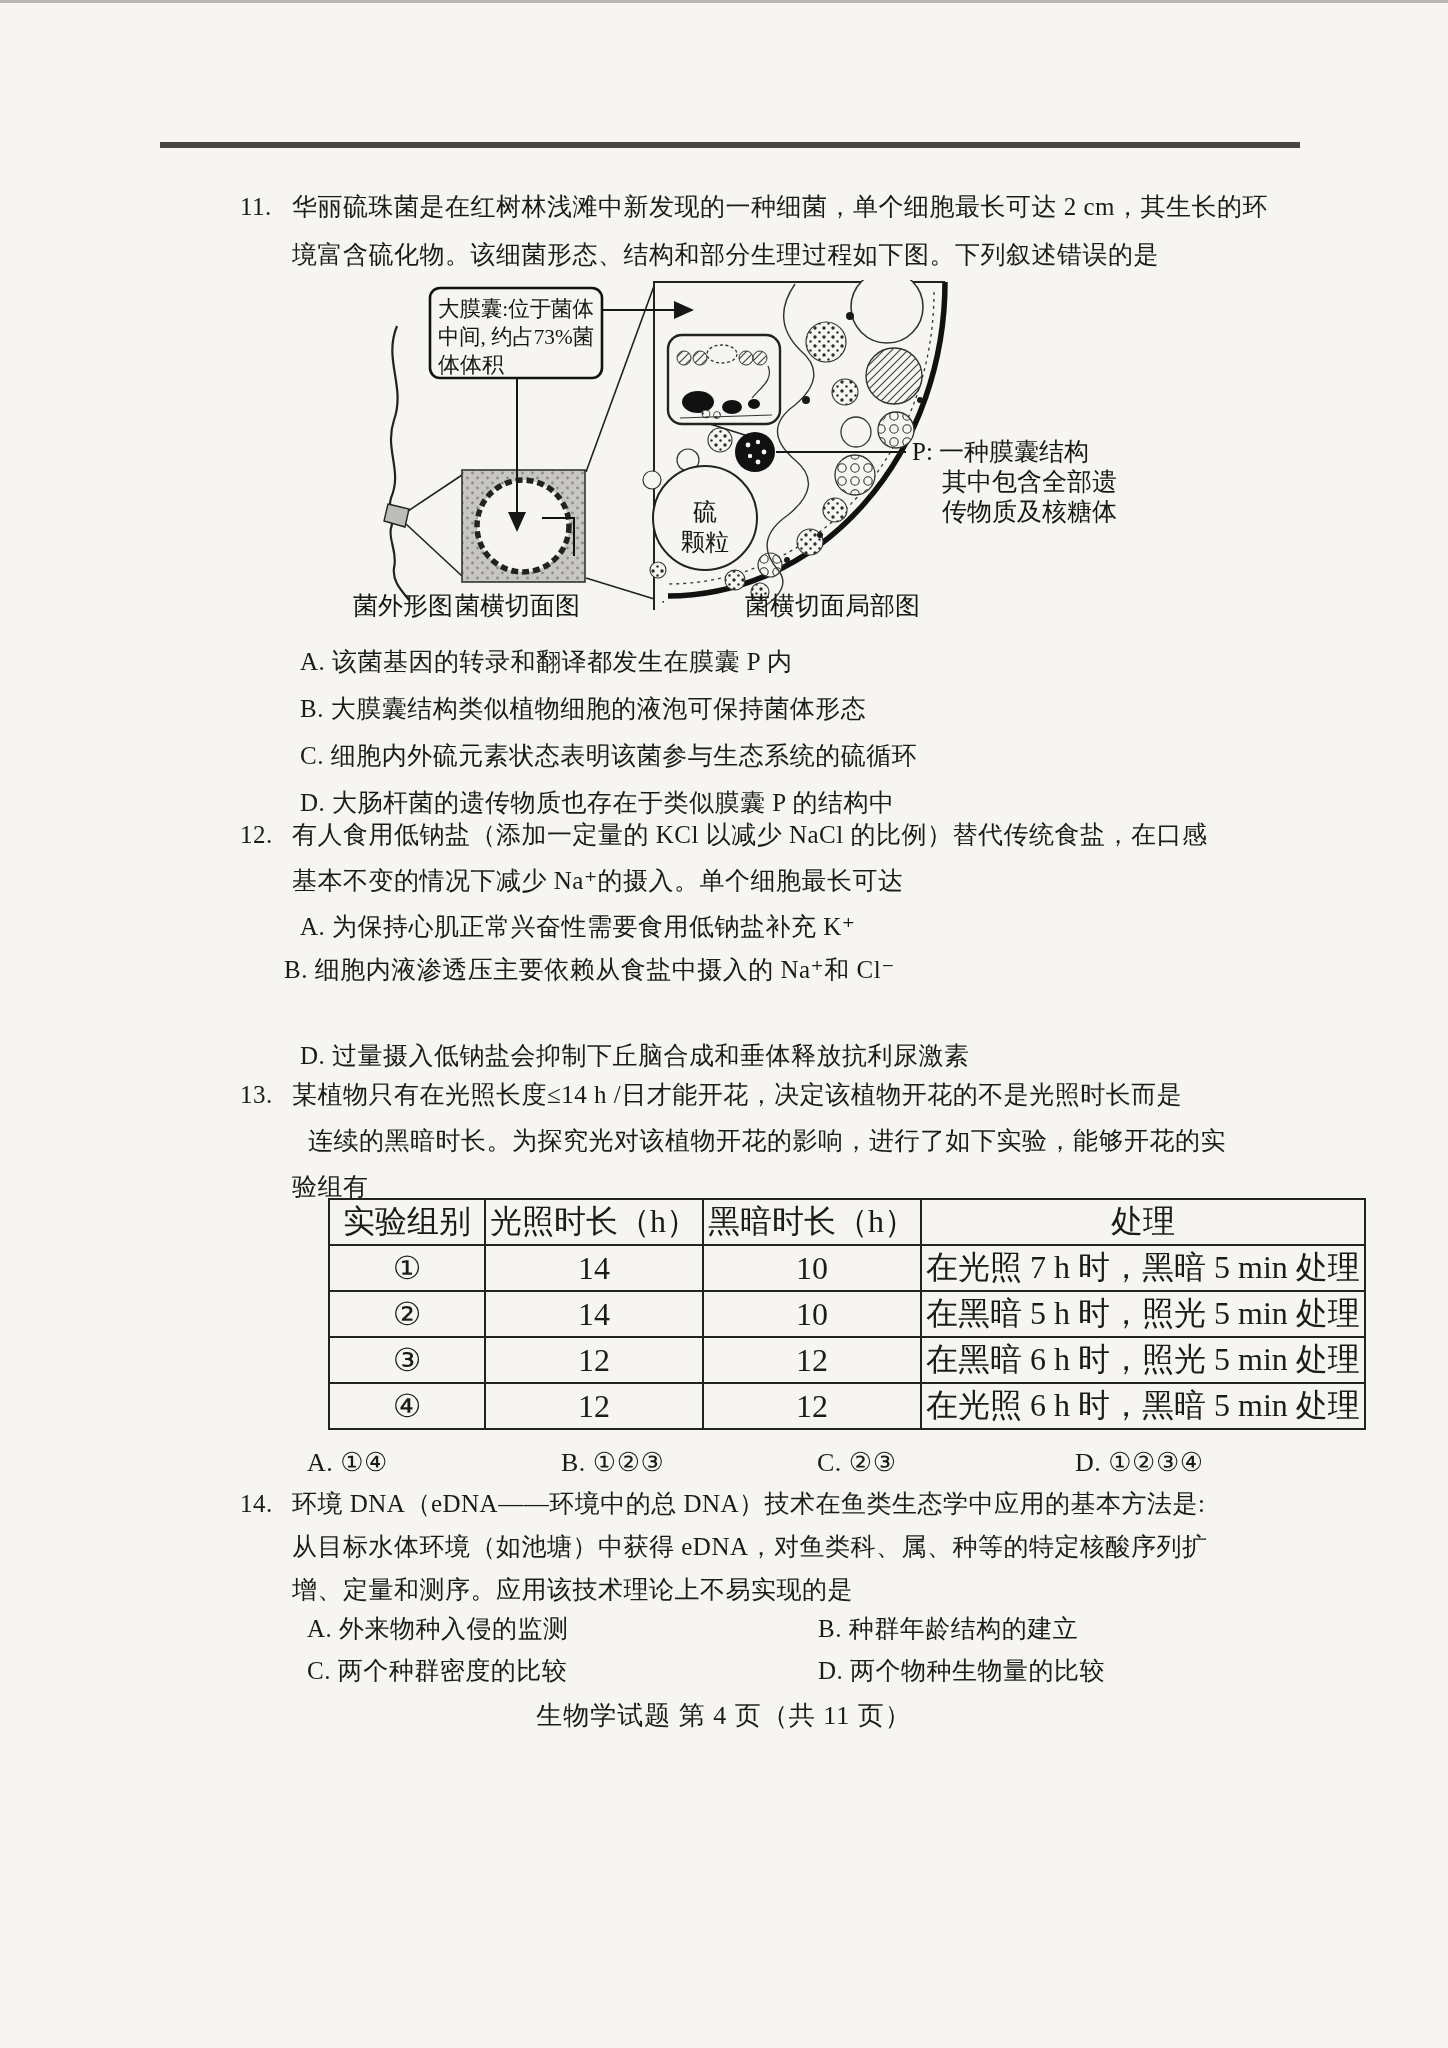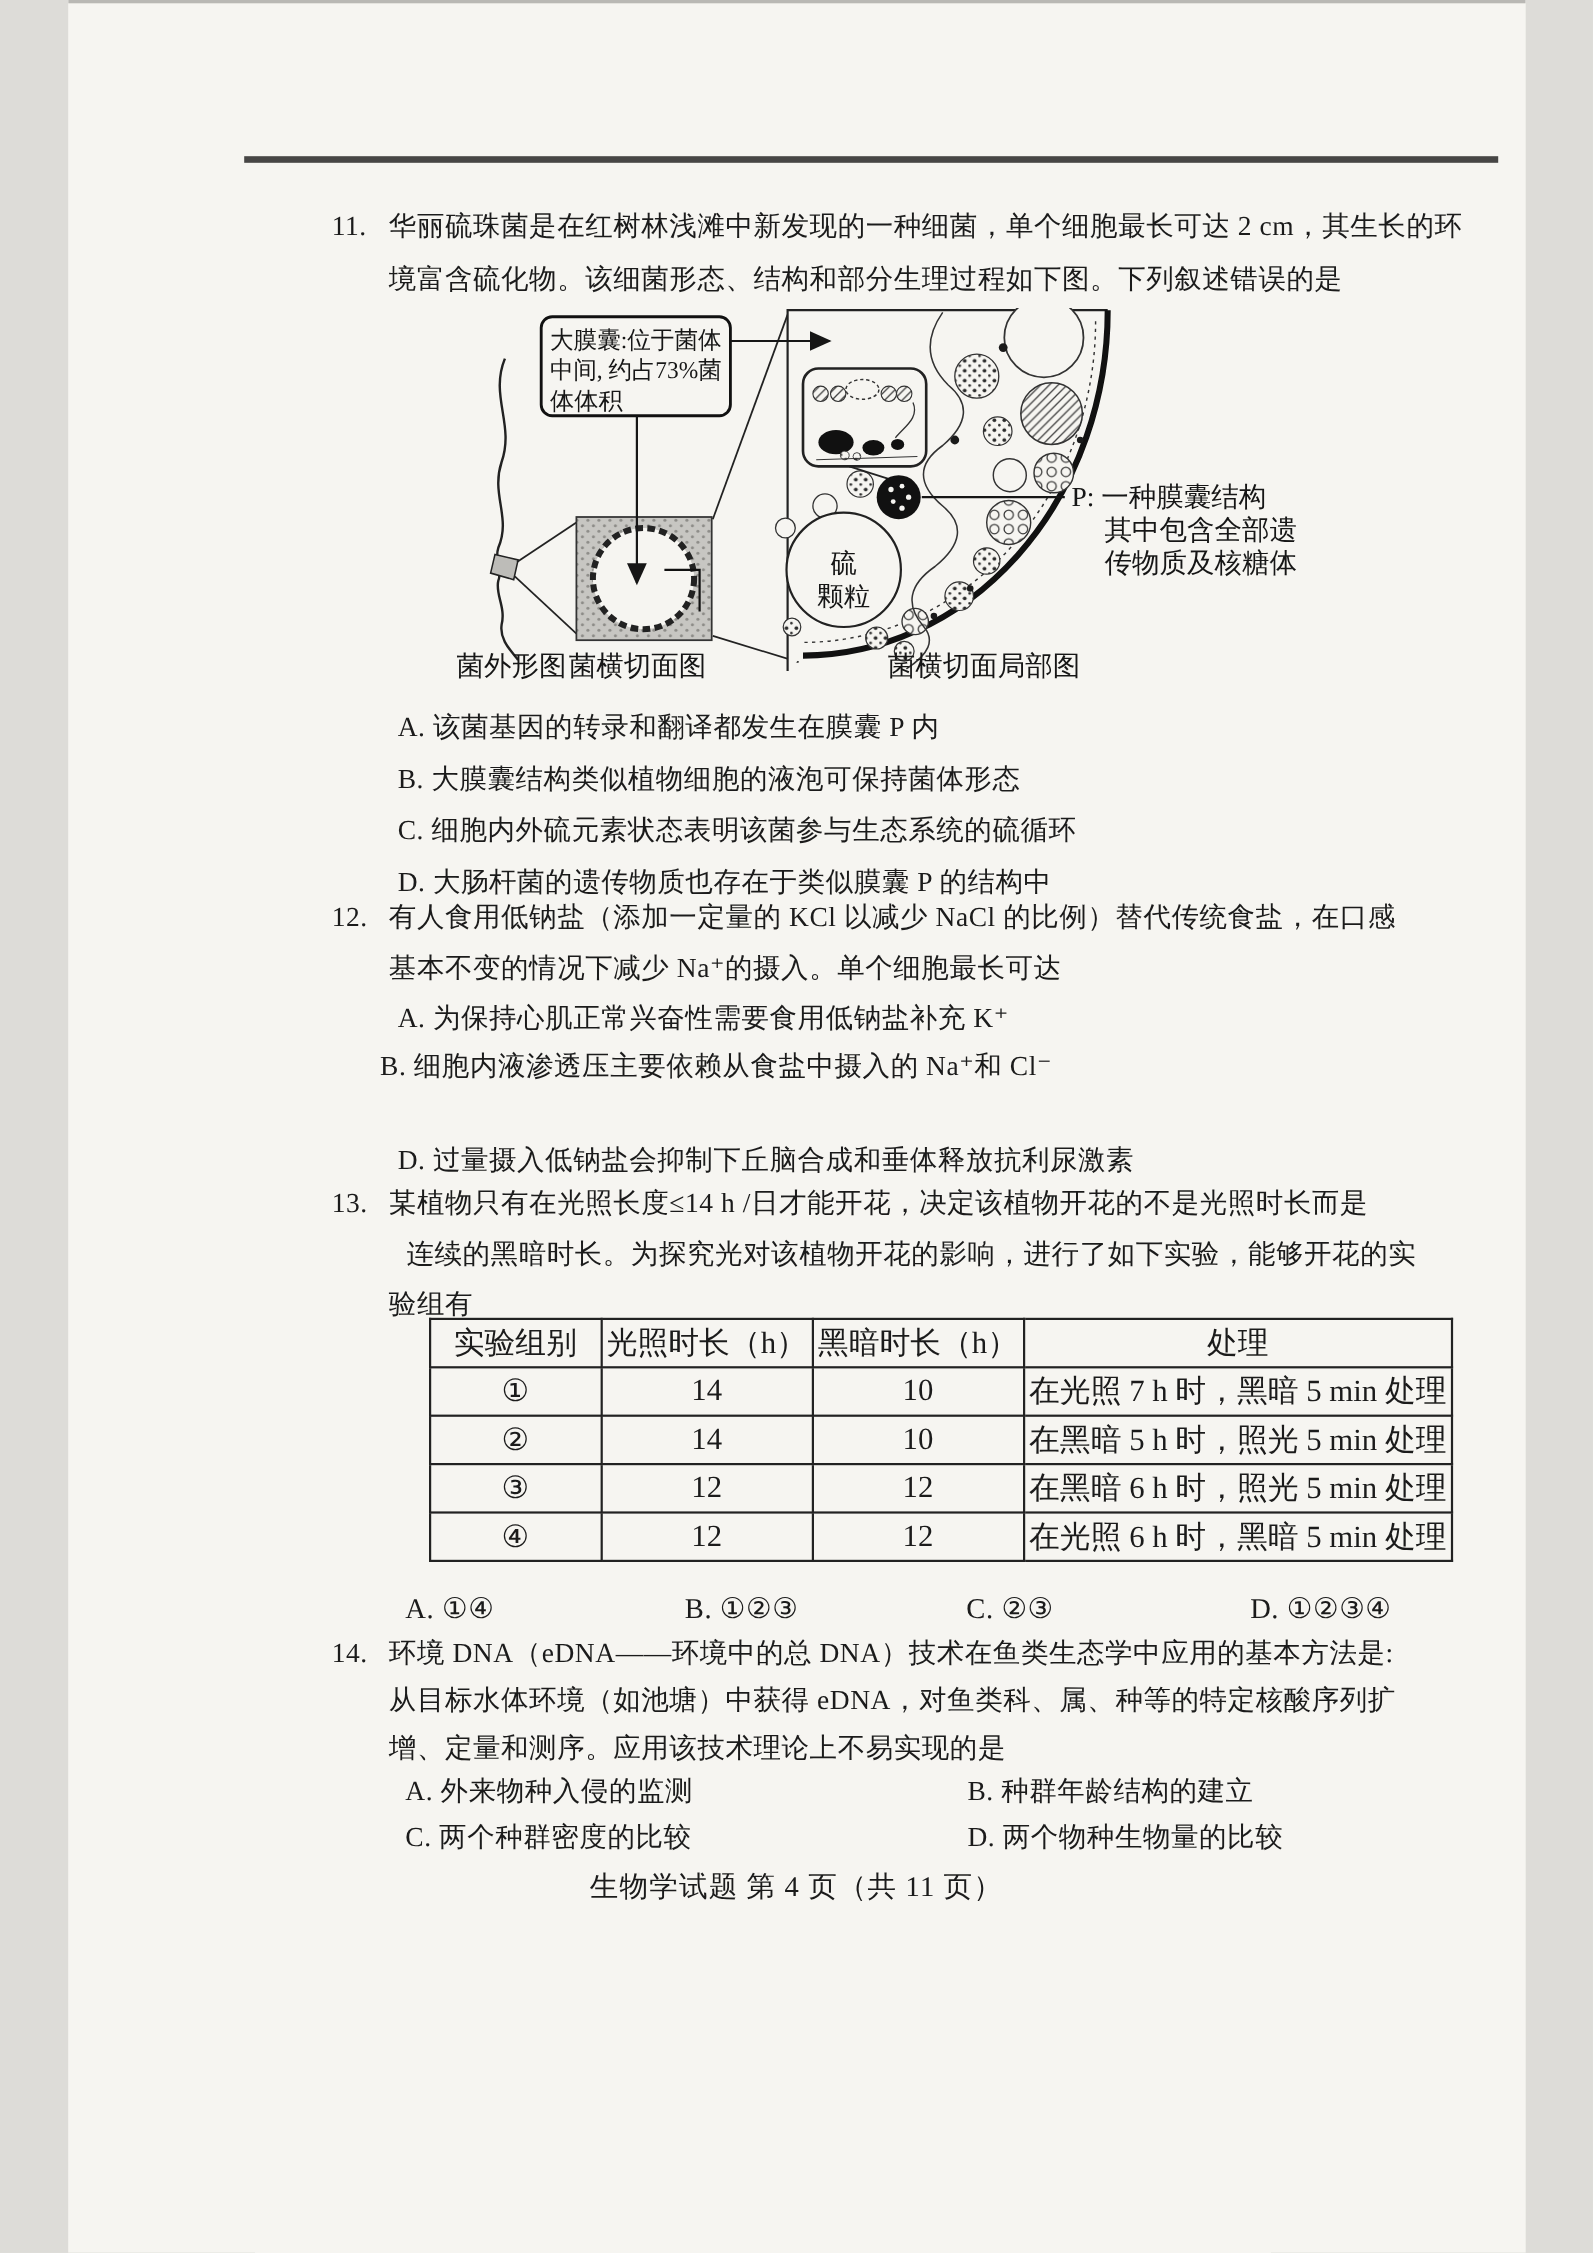--- a/index.html
+++ b/index.html
@@ -1,28 +1,28 @@
 <!DOCTYPE html>
 <html><head>
 <meta charset="utf-8">
 <style>
   html,body{margin:0;padding:0;background:#dddcd8;}
   .paper{
-    position:relative;width:1325px;height:2048px;margin:0 auto;
+    position:relative;width:1448px;height:2048px;margin:0 auto;
     background:#f6f5f1;overflow:hidden;
     font-family:"Liberation Serif","DejaVu Serif",serif;color:#1b1b1b;
   }
   .t{position:absolute;font-size:25px;line-height:33px;white-space:nowrap;letter-spacing:0.5px;}
   .opt{font-size:25px;}
   .ans{font-size:26px;}
   .scanline{position:absolute;background:#2f2e2c;opacity:.88;}
   .topedge{position:absolute;left:0;top:0;width:100%;height:3px;background:#b9b8b4;}
   table.exp{
     position:absolute;left:328px;top:1198px;border-collapse:collapse;table-layout:fixed;
-    font-size:28px;color:#1b1b1b;
+    font-size:32px;color:#1b1b1b;
   }
   table.exp th,table.exp td{
     border:2px solid #222;text-align:center;vertical-align:middle;
     height:42px;padding:0 4px;font-weight:normal;white-space:nowrap;overflow:hidden;
   }
   .footer{position:absolute;left:50%;transform:translateX(-50%);top:1698px;font-size:26px;letter-spacing:1px;}
   svg text{font-family:"Liberation Serif","DejaVu Serif",serif;fill:#161616;}
 </style>
 </head>
 <body>

